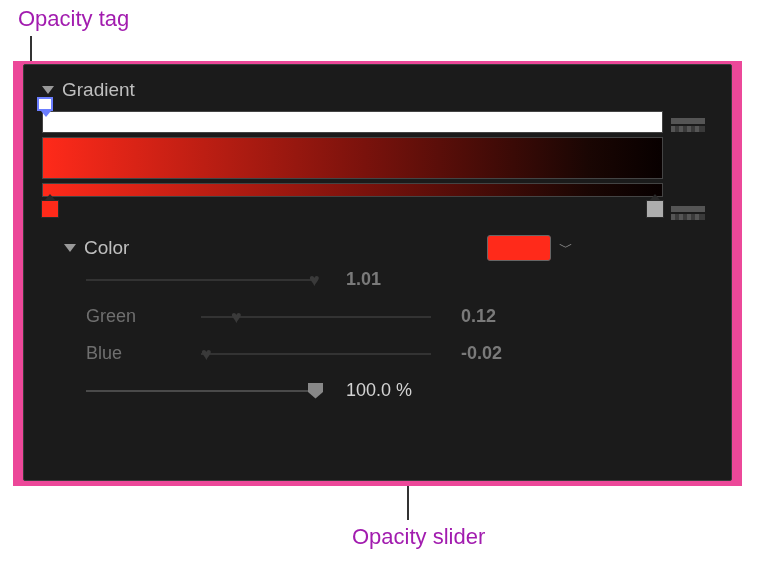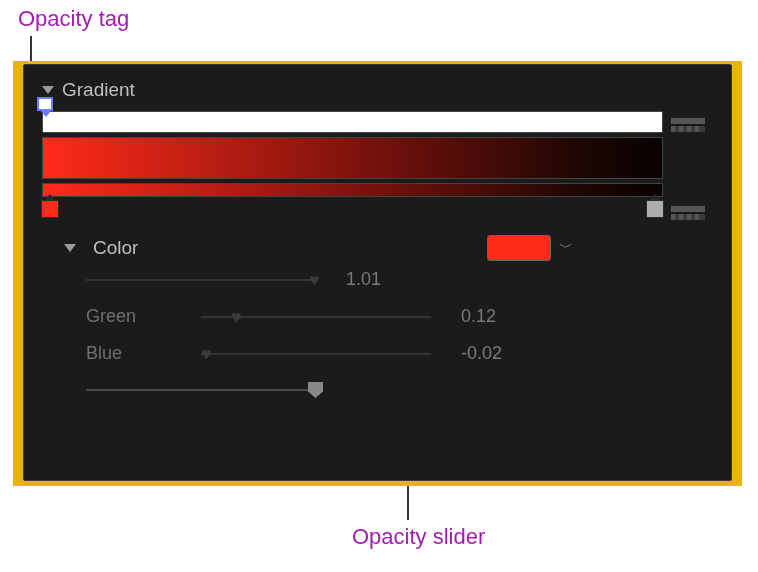--- a/index.html
+++ b/index.html
@@ -20,21 +20,21 @@
     .callout-line {
       position: absolute;
       background: #333;
     }
     .panel-wrap {
       position: absolute;
       top: 61px;
       left: 13px;
       width: 729px;
       height: 425px;
-      background: #eab308;
+      background: #ec4899;
       padding: 0;
     }
     .panel {
       position: absolute;
       top: 3px;
       left: 10px;
       right: 10px;
       bottom: 5px;
       background: #1b1b1b;
       border: 1px solid #3a3a3a;
@@ -140,21 +140,21 @@
     .side-icon .l1 { height:6px; background:#555; }
     .side-icon .l2 { height:6px; background:#3a3a3a; display:flex; }
     .side-icon .l2 span{ width:4px; height:6px; background:#555; margin-right:4px;}
     .color-section {
       margin-top: 38px;
       padding-left: 22px;
     }
     .color-header {
       display:flex;
       align-items:center;
-      gap:17px;
+      gap:8px;
     }
     .swatch-area {
       margin-left:auto;
       margin-right: 140px;
       display:flex;
       align-items:center;
       gap:8px;
     }
     .swatch {
       width: 64px; height: 26px;
@@ -199,21 +199,21 @@
       width:15px;height:16px;
       background:#888;
       clip-path: polygon(0 0, 100% 0, 100% 60%, 50% 100%, 0 60%);
     }
     .value-col {
       width: 140px;
       color:#bdbdbd;
       font-size:18px;
       text-align:left;
     }
-    .value-col.dim { color:#7a7a7a; }
+    .value-col.dim { color:#7a7a7a;font-weight:bold; }
     .value-col.bright { color:#d3d3d3; }
   </style>
 </head>
 <body>
 
 <div class="annotation" style="top:6px; left:18px;">Opacity tag</div>
 <div class="callout-line" style="top:36px; left:30px; width:2px; height:90px;"></div>
 
 <div class="annotation" style="bottom:22px; left:352px;text-align:center;">Opacity slider</div>
 <div class="callout-line" style="bottom:52px; left:407px; width:2px; height:60px;"></div>
@@ -290,18 +290,19 @@
           <div class="heart" style="left:0%;">♥</div>
         </div>
         <div class="value-col dim">-0.02</div>
       </div>
 
       <div class="param-row">
         <div class="slider-col">
           <div class="track-line" style="background:#4a4a4a;"></div>
           <div class="thumb" style="left:calc(100% - 8px);"></div>
         </div>
+        <div class="value-col bright">100.0 %</div>
       </div>
 
     </div>
 
   </div>
 </div>
 
 </body></html>

